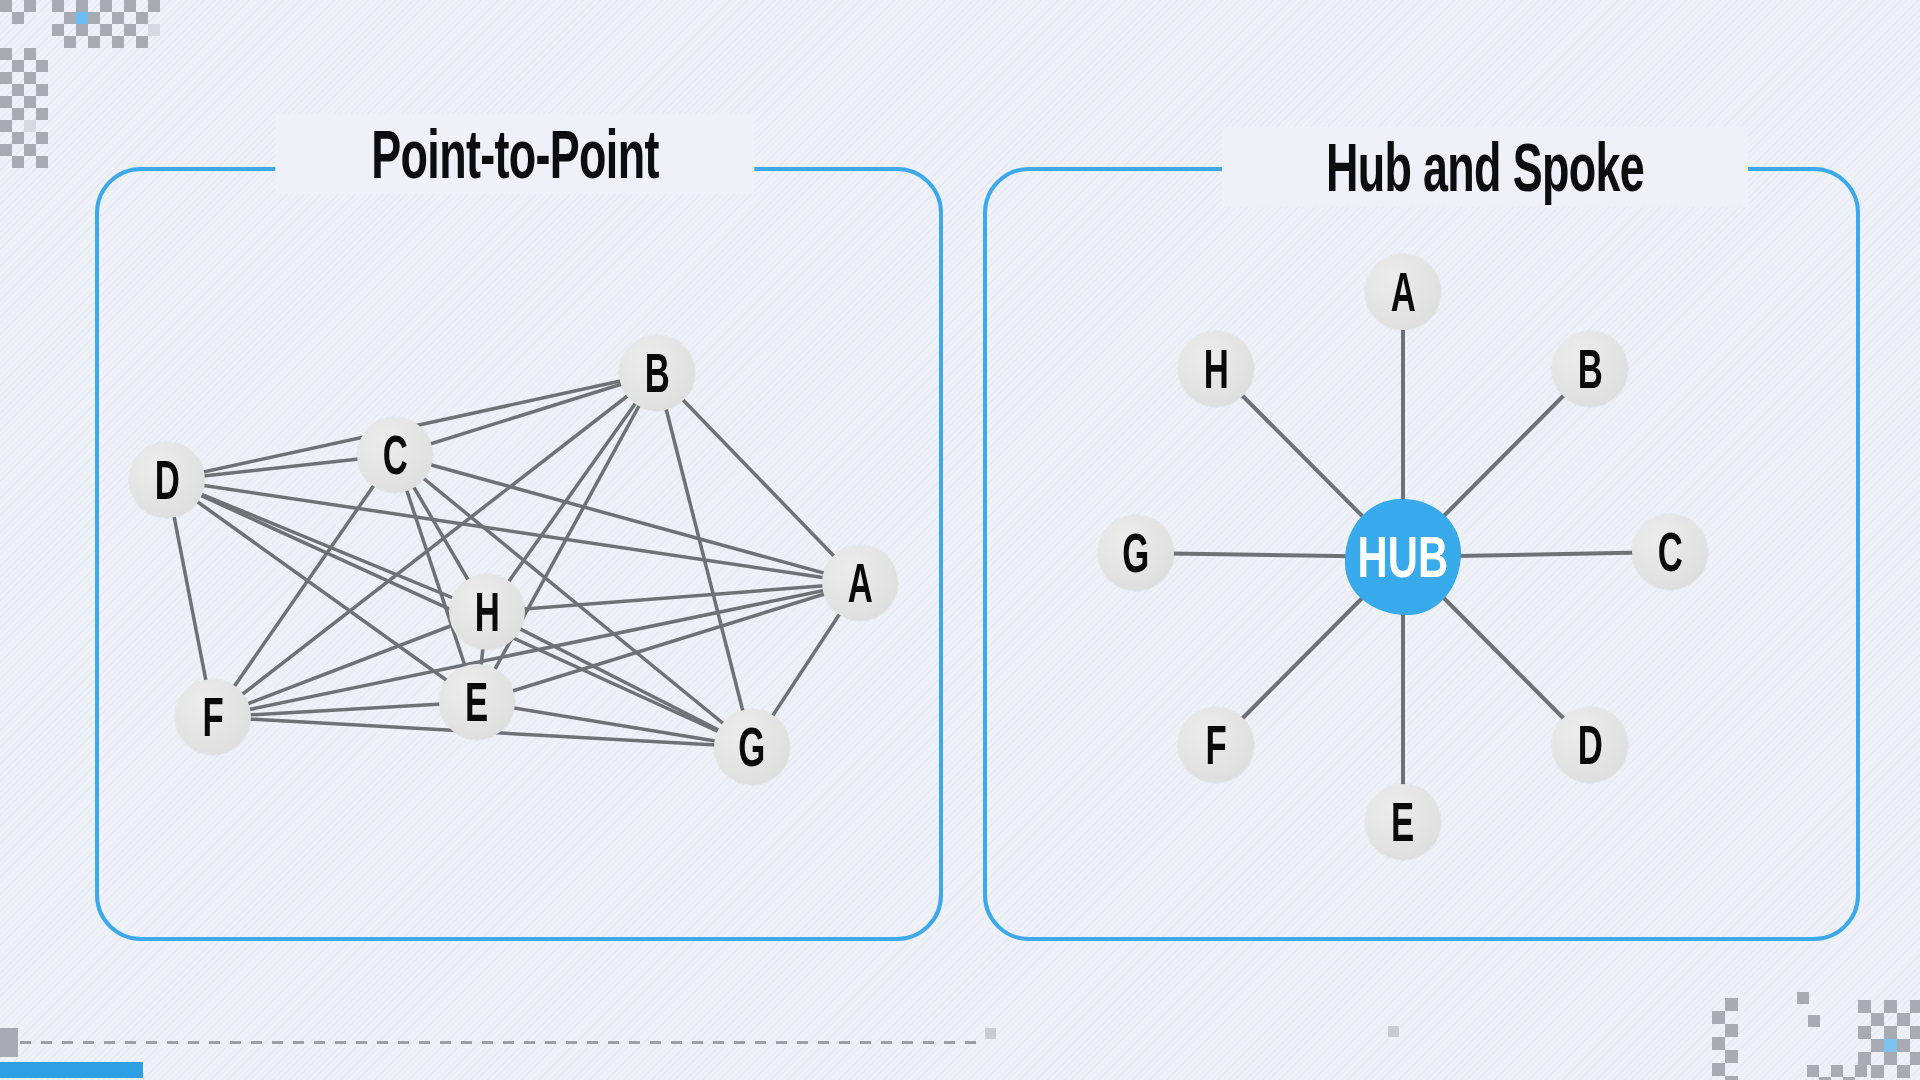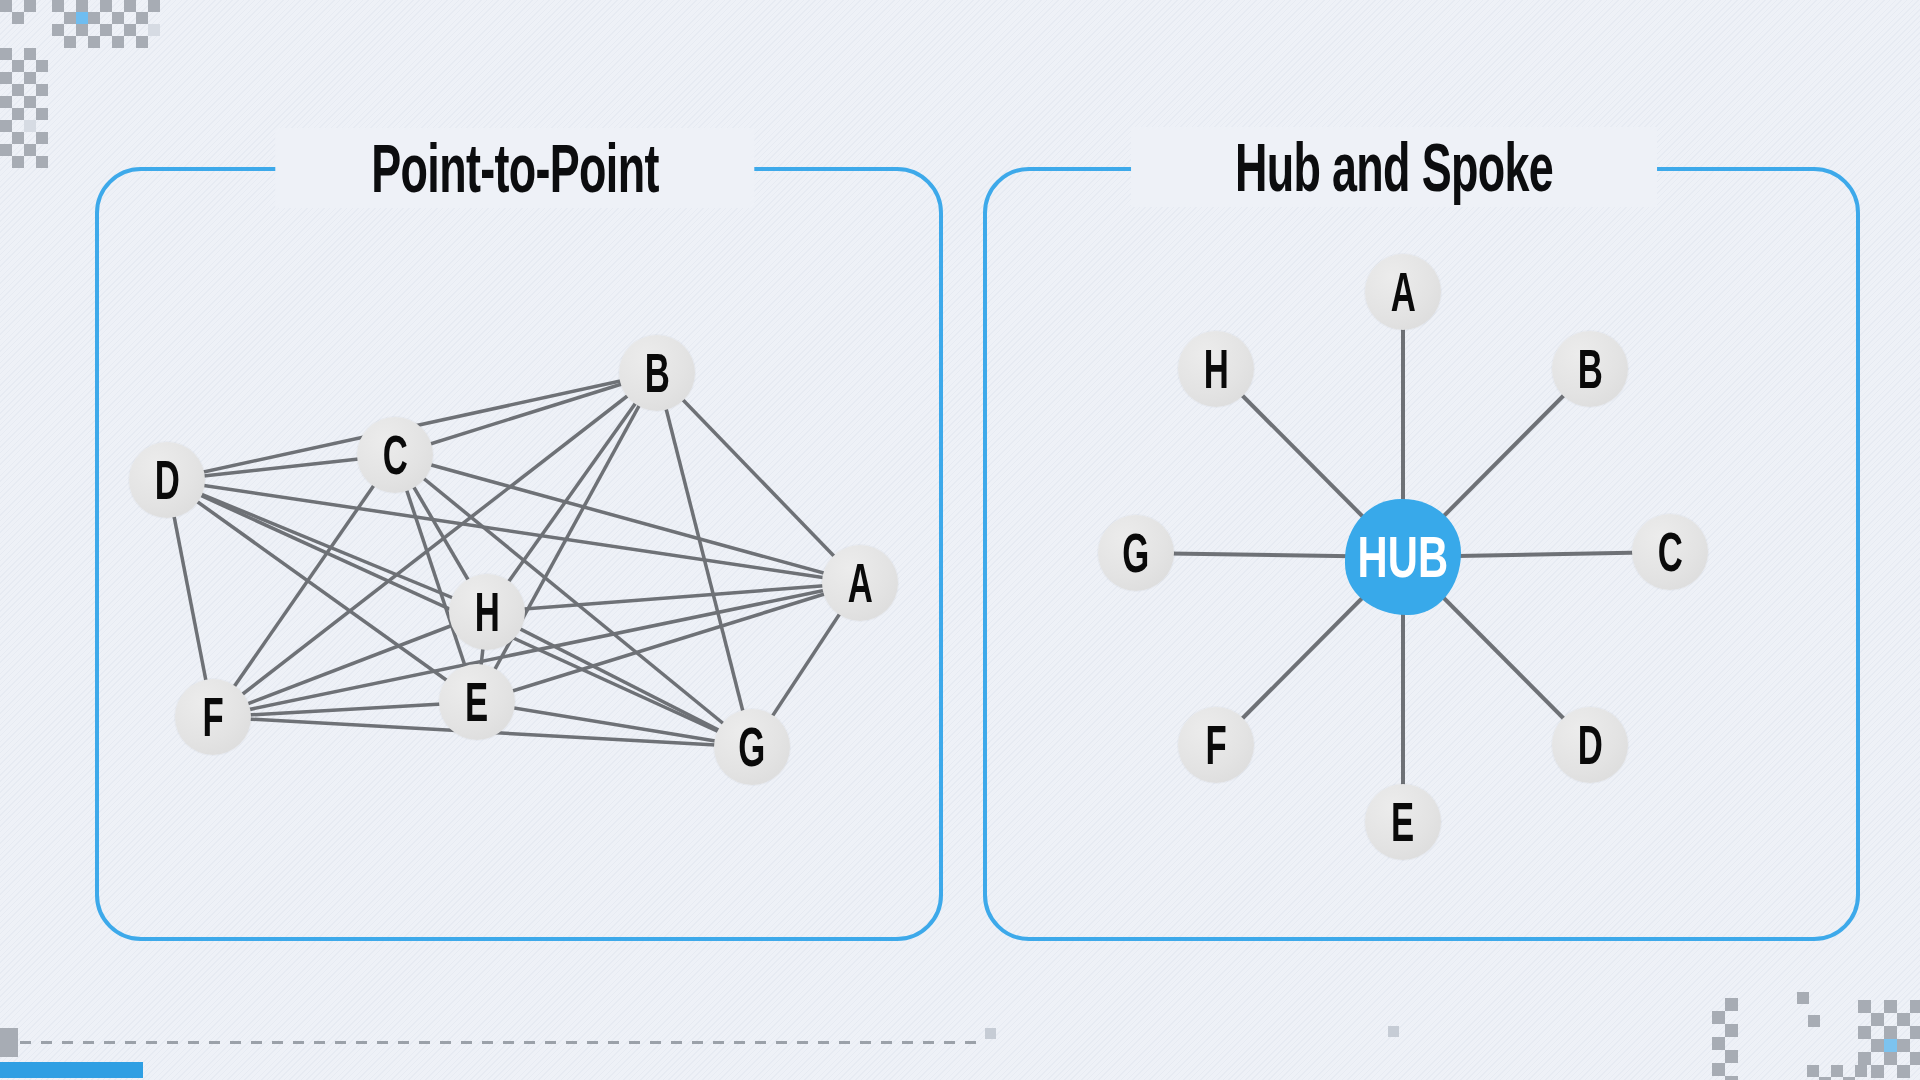--- a/index.html
+++ b/index.html
@@ -92,24 +92,24 @@
     <line x1="1403" y1="557" x2="1136" y2="553" stroke="#6e7176" stroke-width="4"></line>
     <line x1="1403" y1="557" x2="1670" y2="552" stroke="#6e7176" stroke-width="4"></line>
     <line x1="1403" y1="557" x2="1216" y2="745" stroke="#6e7176" stroke-width="4"></line>
     <line x1="1403" y1="557" x2="1590" y2="745" stroke="#6e7176" stroke-width="4"></line>
     <line x1="1403" y1="557" x2="1403" y2="822" stroke="#6e7176" stroke-width="4"></line>
   </svg>
 
 <div class="panel" id="panel-0" style="left: 95px; top: 167px; width: 840px; height: 766px;"></div>
 <div class="panel" id="panel-1" style="left: 983px; top: 167px; width: 869px; height: 766px;"></div>
 
-<div class="panel-title" id="title-0" style="left: 515px; top: 128px; height: 80px; line-height: 80px;">
+<div class="panel-title" id="title-0" style="left: 515px; top: 114px; height: 80px; line-height: 80px;">
   <span class="stretch">Point-to-Point</span>
 </div>
-<div class="panel-title" id="title-1" style="left: 1394px; top: 127px; height: 80px; line-height: 80px;">
+<div class="panel-title" id="title-1" style="left: 1485px; top: 127px; height: 80px; line-height: 80px;">
   <span class="stretch">Hub and Spoke</span>
 </div>
 
 <div class="node" style="left: 619px; top: 335px; width: 76px; height: 76px;">
     <span class="glyph">B</span>
   </div>
 <div class="node" style="left: 357px; top: 417px; width: 76px; height: 76px;">
     <span class="glyph">C</span>
   </div>
 <div class="node" style="left: 129px; top: 442px; width: 76px; height: 76px;">

